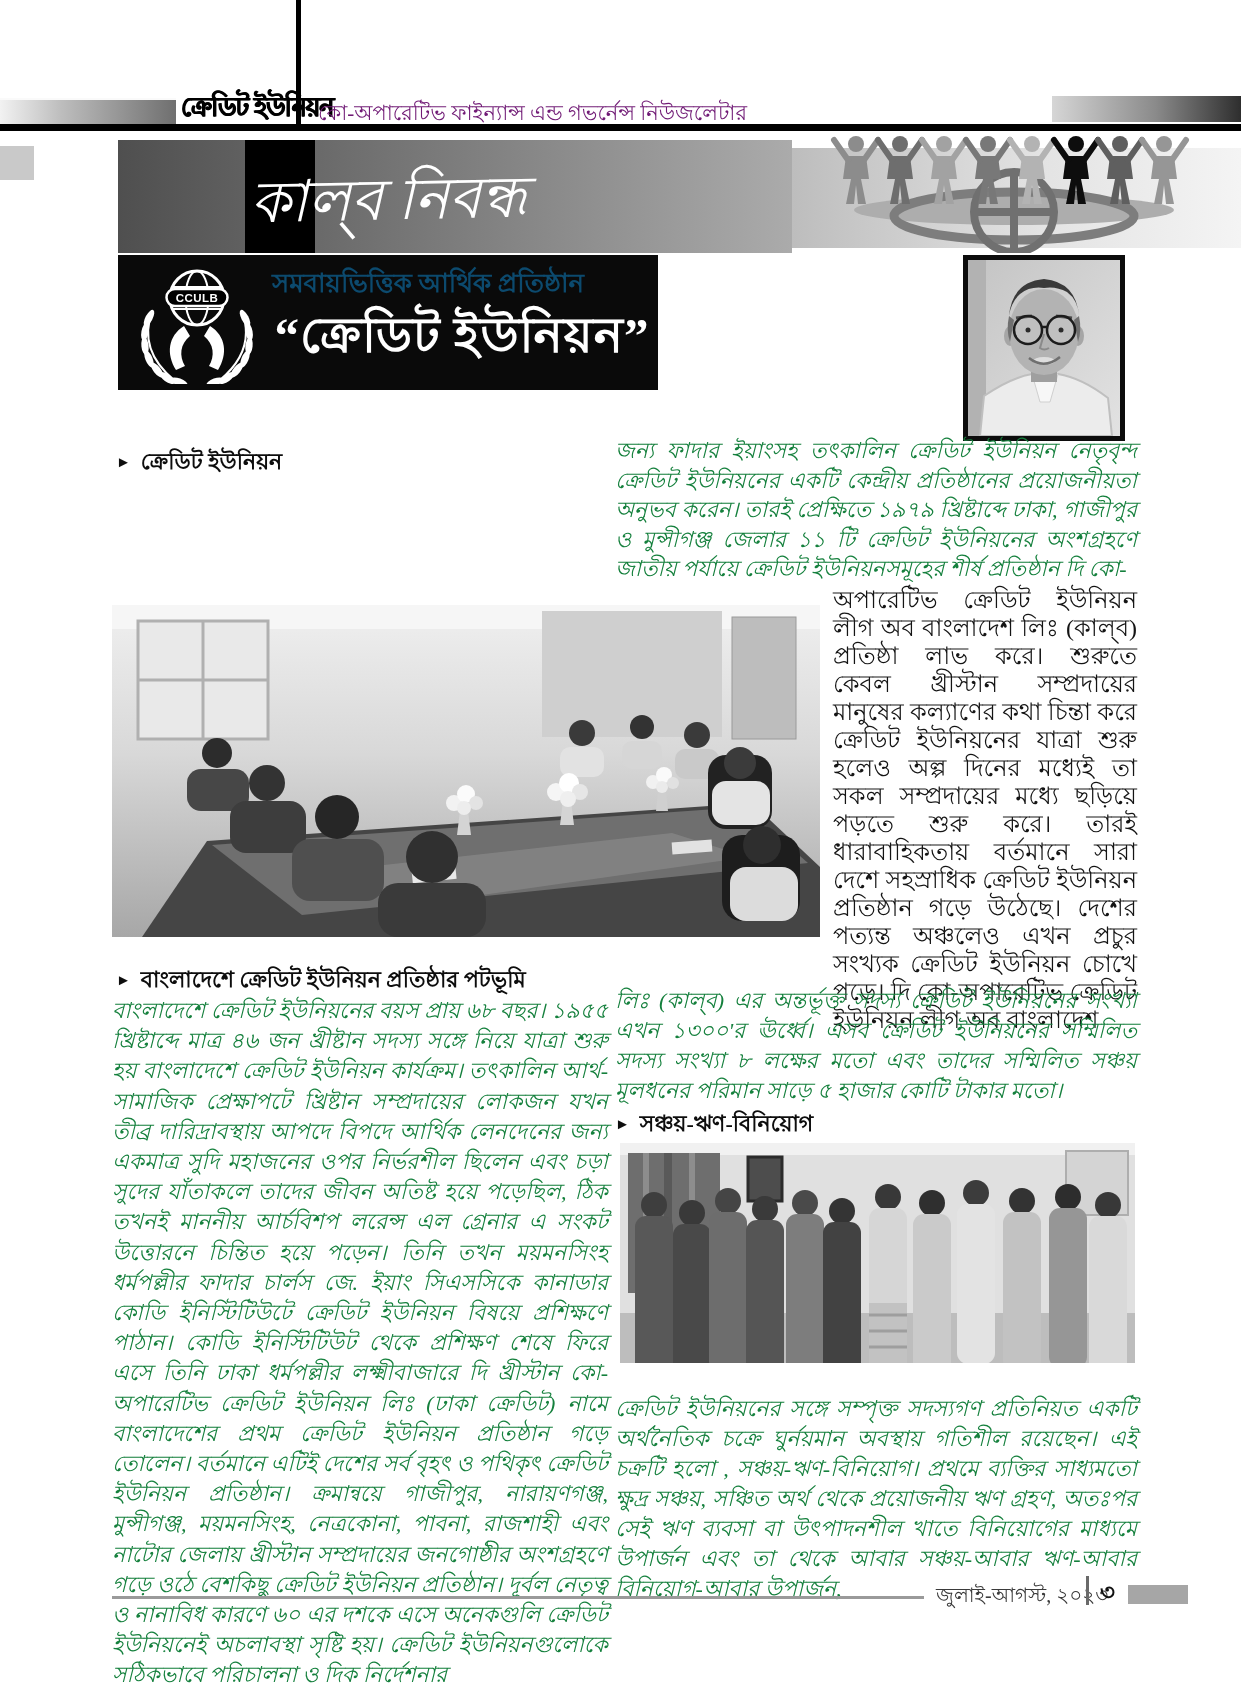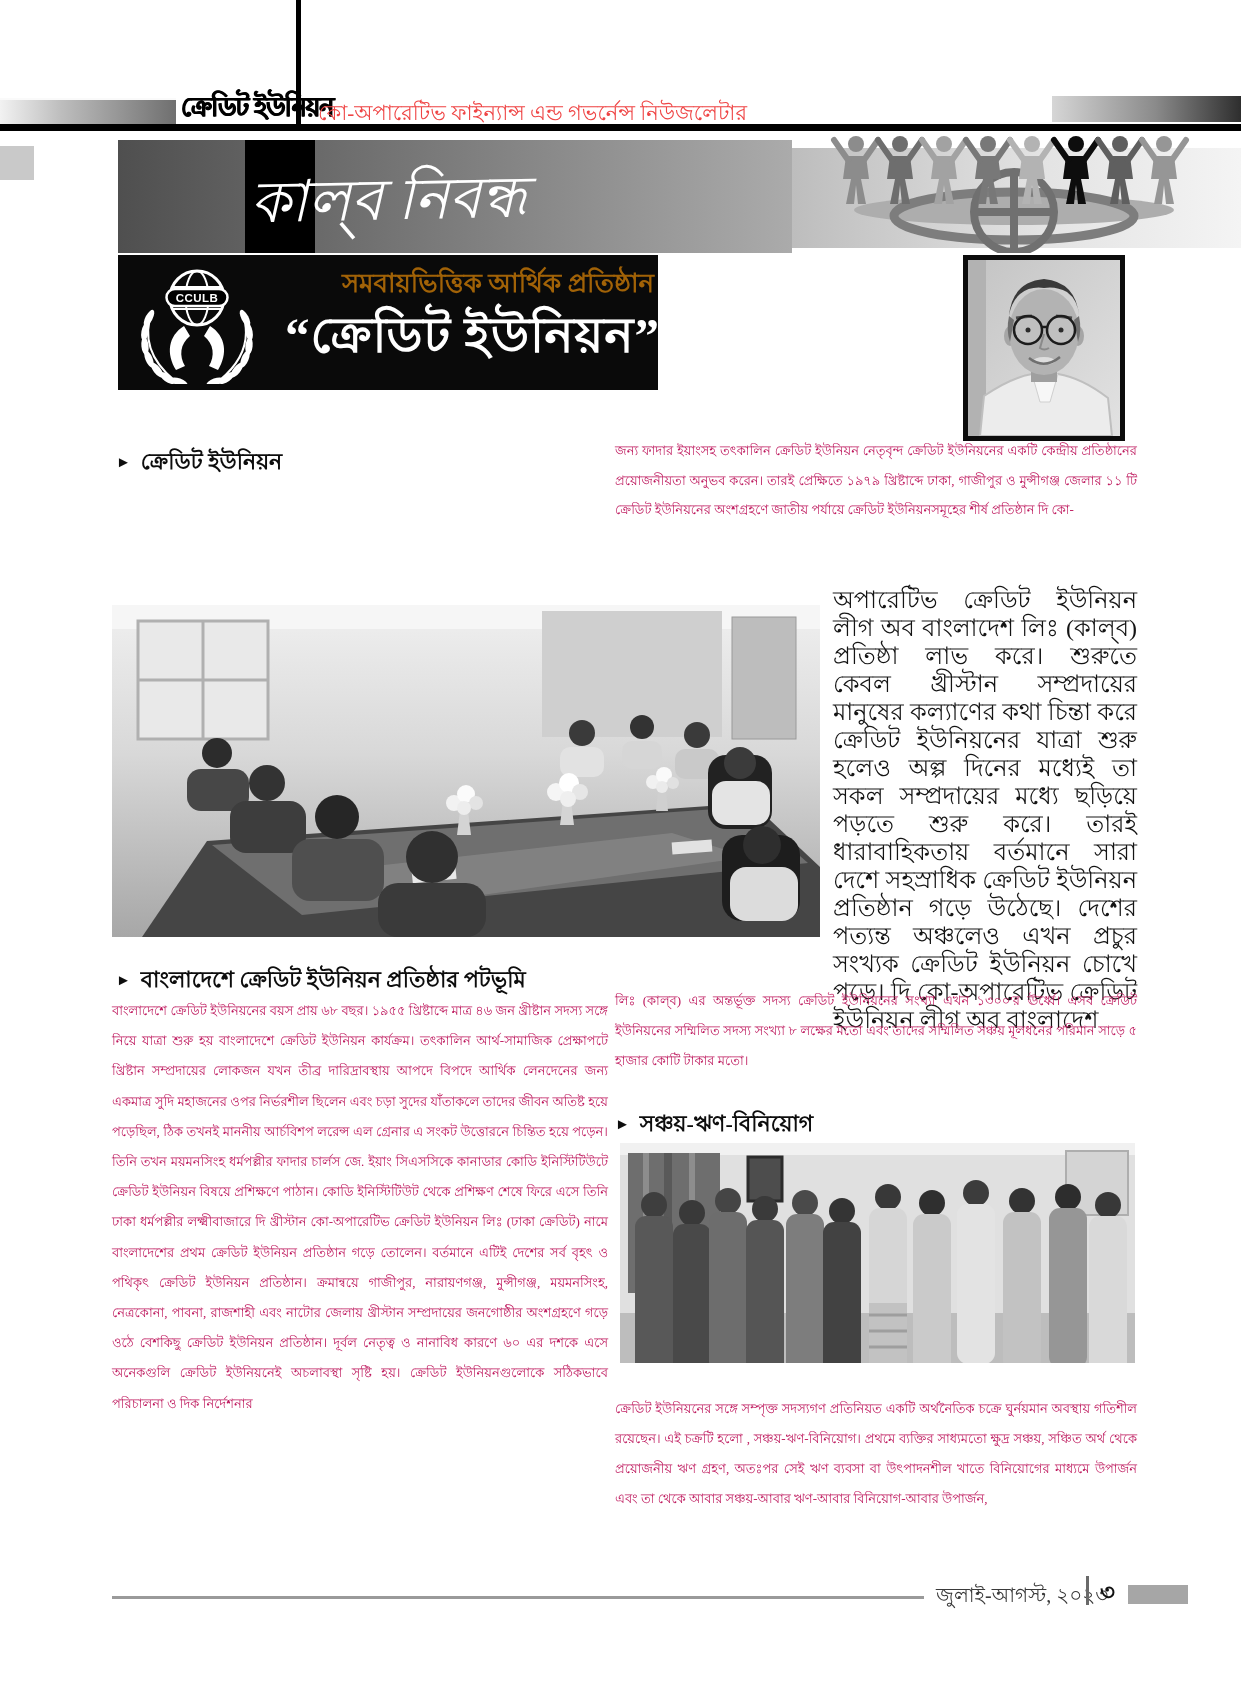--- a/index.html
+++ b/index.html
@@ -8,45 +8,45 @@
   .abs{position:absolute;}
   
   .mast-bar-left{left:0;top:98px;width:176px;height:24px;
      background:linear-gradient(90deg,#f2f2f2 0%,#bdbdbd 35%,#6f6f6f 100%);border-top:2px solid #fafafa;}
   .mast-bar-right{left:1052px;top:96px;width:189px;height:26px;
      background:linear-gradient(90deg,#d6d6d6 0%,#8a8a8a 55%,#2e2e2e 100%);}
   .mast-logo{left:181px;top:92px;width:112px;font-family:"Liberation Sans","DejaVu Sans",sans-serif;
      font-weight:900;font-size:25px;line-height:28px;letter-spacing:-1px;color:#000;
      transform:scaleY(1.08);white-space:nowrap;text-shadow:.6px 0 #000,-.6px 0 #000;}
   .mast-divider{left:296px;top:0;width:5px;height:129px;background:#000;}
-  .mast-title{left:318px;top:97px;width:560px;font-size:21px;color:#ef4444;white-space:nowrap;}
+  .mast-title{left:318px;top:97px;width:560px;font-size:21px;color:#701a75;white-space:nowrap;}
   .rule{left:0;top:124px;width:1241px;height:7px;background:#000;}
   .left-tab{left:0;top:146px;width:34px;height:34px;background:#c9c9c9;}
   
   .script-band{left:118px;top:140px;width:674px;height:113px;
      background:linear-gradient(90deg,#4f4f4f 0%,#6a6a6a 30%,#ababab 100%);}
   .script-black-sq{left:245px;top:140px;width:70px;height:113px;background:#000;}
   .script-title{left:250px;top:148px;width:520px;color:#fff;font-size:58px;line-height:100px;
      font-style:italic;font-weight:500;transform:rotate(-1.2deg);white-space:nowrap;}
   .people-strip{left:792px;top:148px;width:449px;height:100px;
      background:linear-gradient(90deg,#bdbdbd 0%,#e3e3e3 55%,#f4f4f4 100%);}
   
   .title-banner{left:118px;top:255px;width:540px;height:135px;background:#0a0a0a;}
-  .banner-subtitle{left:272px;top:263px;width:382px;text-align:right;color:#a16207;font-size:26px;
+  .banner-subtitle{left:272px;top:263px;width:382px;text-align:left;color:#0c4a6e;font-size:26px;
      font-weight:bold;white-space:nowrap;}
-  .banner-title{left:264px;top:298px;width:396px;text-align:right;color:#fff;font-size:49px;
+  .banner-title{left:264px;top:298px;width:396px;text-align:center;color:#fff;font-size:49px;
      font-weight:bold;white-space:nowrap;letter-spacing:1px;}
   
   .author-photo{left:963px;top:255px;width:152px;height:176px;border:5px solid #0c0c0c;background:#cfcfcf;}
   
   .byline{left:116px;top:402px;font-size:23px;font-weight:bold;white-space:nowrap;}
   .sec-head{font-family:"Liberation Serif","DejaVu Serif",serif;font-size:22px;font-weight:bold;
      color:#0d0d0d;display:flex;align-items:center;gap:10px;white-space:nowrap;}
   .marker{font-size:15px;line-height:1;}
-  .body-text{font-size:13px;line-height:30px;text-align:justify;color:#be185d;}
+  .body-text{font-size:22px;line-height:30px;text-align:justify;color:#15803d;font-style:italic;}
   .narrow-text{font-size:24px;line-height:28px;text-align:justify;color:#141414;}
   
   .photo{background:#d5d5d5;}
   
   .foot-rule{left:112px;top:1596px;width:812px;height:3px;background:#9a9a9a;}
   .foot-issue{left:936px;top:1580px;font-size:20px;color:#3a3a3a;white-space:nowrap;}
   .foot-div{left:1086px;top:1576px;width:3px;height:29px;background:#6a6a6a;}
   .foot-page{left:1100px;top:1574px;font-size:23px;font-weight:bold;color:#111;}
   .foot-bar{left:1128px;top:1585px;width:60px;height:19px;background:#a6a6a6;}
 </style>

